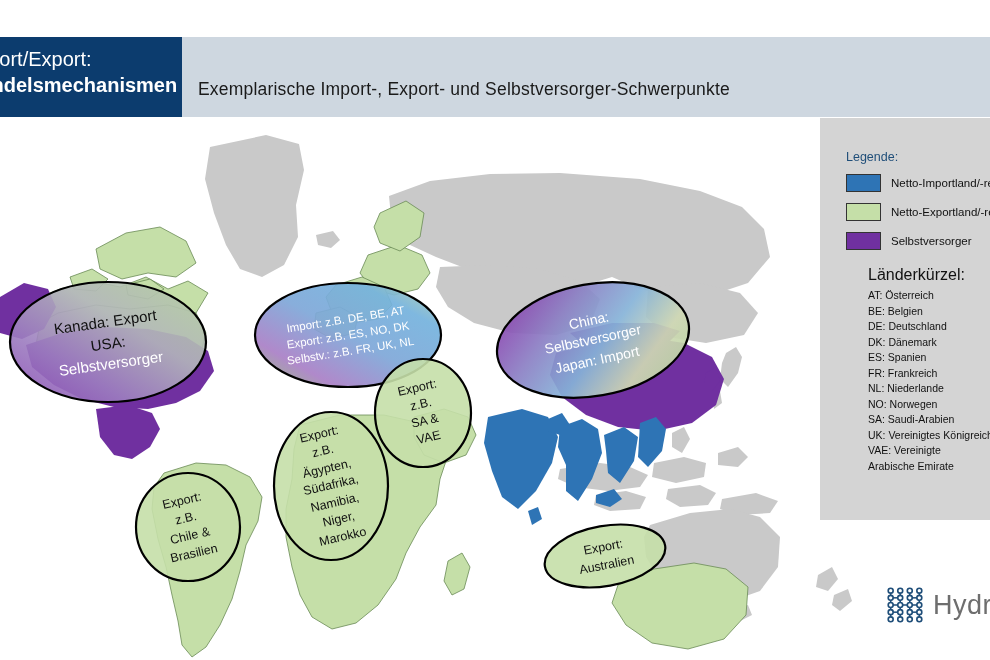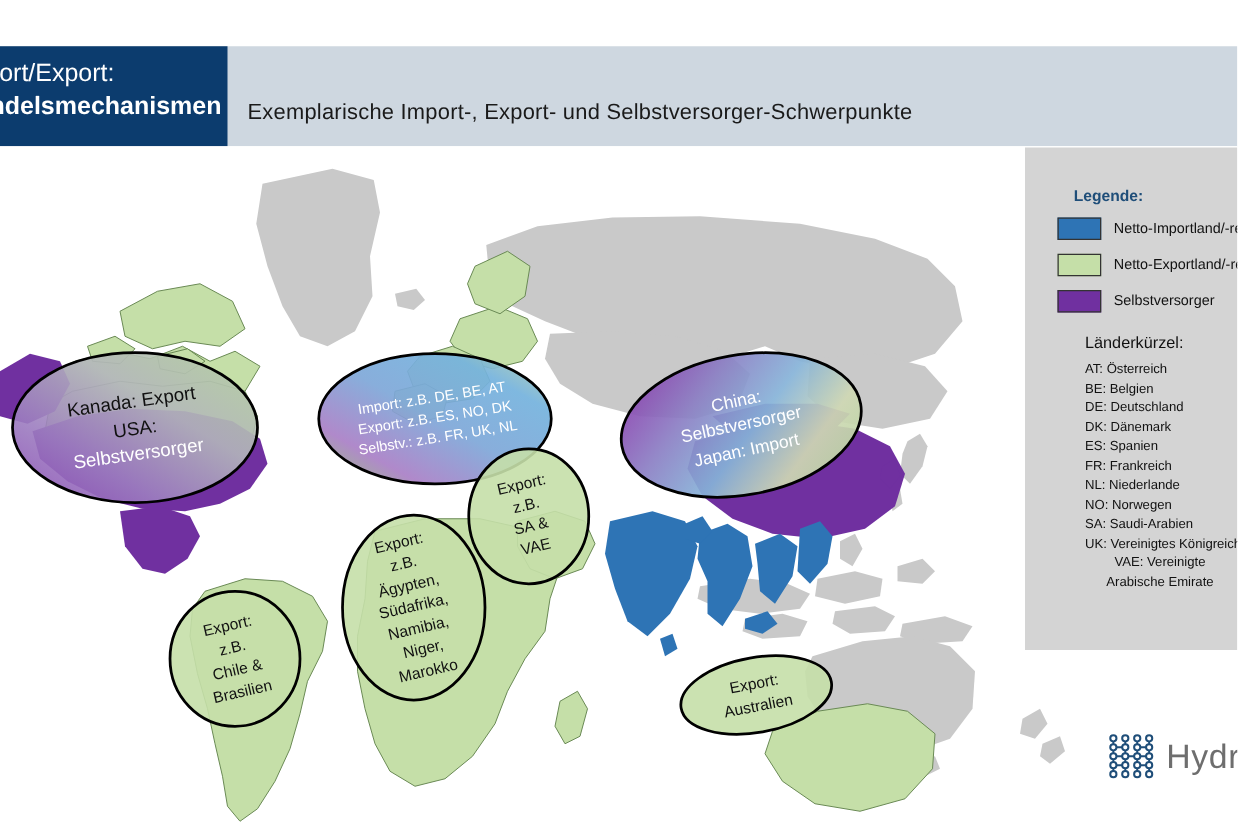--- a/index.html
+++ b/index.html
@@ -35,28 +35,28 @@
     pointer-events:none;
   }
   .callout .label div{white-space:nowrap;}
 
   
   .legend{
     position:absolute;left:820px;top:118px;width:170px;height:402px;
     background:#d4d4d4;
   }
   .legend-title{
-    position:absolute;left:39px;top:32px;
-    font-size:12.5px;font-weight:bold;color:#1f4e79;
+    position:absolute;left:26px;top:32px;
+    font-size:12.5px;font-weight:normal;color:#1f4e79;
   }
   .legend-rows{position:absolute;left:26px;top:55px;width:150px;}
   .legend-row{display:flex;align-items:center;margin-bottom:9px;height:20px;}
   .swatch{width:35px;height:18px;border:1px solid #333;box-sizing:border-box;flex:0 0 auto;}
   .legend-row span{margin-left:10px;font-size:11.5px;color:#111;white-space:nowrap;}
-  .abbr-title{position:absolute;left:48px;top:148px;font-size:13px;color:#111;}
+  .abbr-title{position:absolute;left:48px;top:148px;font-size:16px;color:#111;}
   .abbr-list{position:absolute;left:48px;top:170px;width:140px;}
   .abbr-list div{font-size:10.5px;line-height:15.5px;color:#111;white-space:nowrap;}
   .abbr-list div.wrap{white-space:normal;}
 
   
   .logo{position:absolute;left:884px;top:582px;height:46px;display:flex;align-items:center;}
   .logo-mark{width:42px;height:42px;flex:0 0 auto;}
   .logo-text{margin-left:7px;font-size:27px;color:#6e6e6e;letter-spacing:0.5px;line-height:1;}
 </style>
 </head>
@@ -297,21 +297,21 @@
       <div>AT: Österreich</div>
       <div>BE: Belgien</div>
       <div>DE: Deutschland</div>
       <div>DK: Dänemark</div>
       <div>ES: Spanien</div>
       <div>FR: Frankreich</div>
       <div>NL: Niederlande</div>
       <div>NO: Norwegen</div>
       <div>SA: Saudi-Arabien</div>
       <div>UK: Vereinigtes Königreich</div>
-      <div class="wrap" style="width:120px;text-align:center;">VAE: Vereinigte Arabische Emirate</div>
+      <div class="wrap" style="width:120px;">VAE: Vereinigte Arabische Emirate</div>
     </div>
   </div>
 
   <div class="logo">
     <svg class="logo-mark" viewBox="0 0 44 44">
       <g stroke="#1f4e79" stroke-width="1.6" fill="none">
         <line x1="7" y1="7" x2="7" y2="37"></line>
         <line x1="17" y1="7" x2="17" y2="37"></line>
         <line x1="27" y1="7" x2="27" y2="37"></line>
         <line x1="37" y1="7" x2="37" y2="37"></line>

